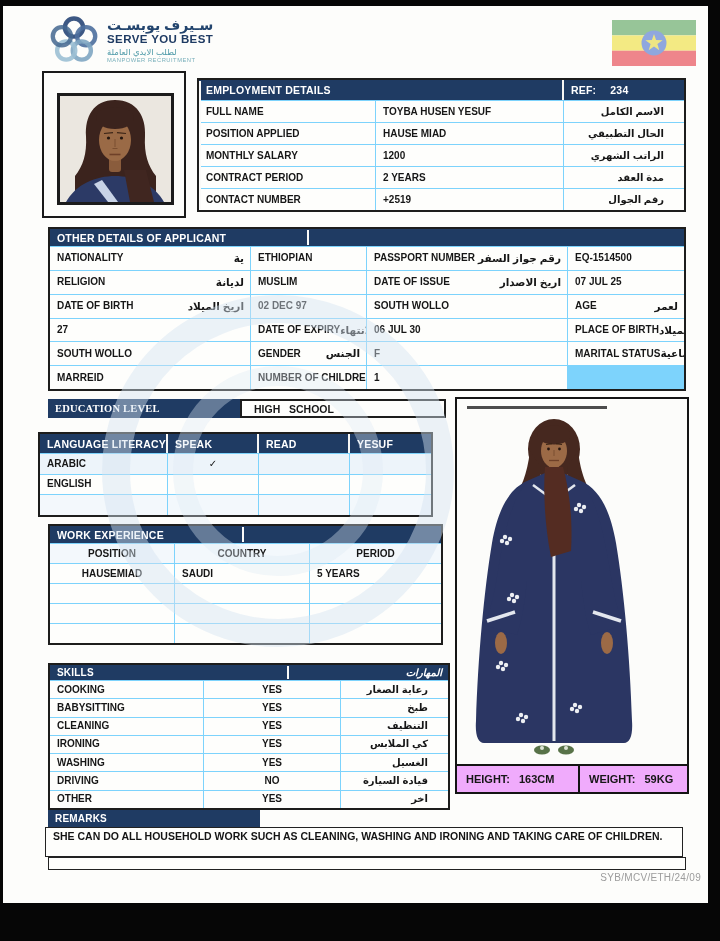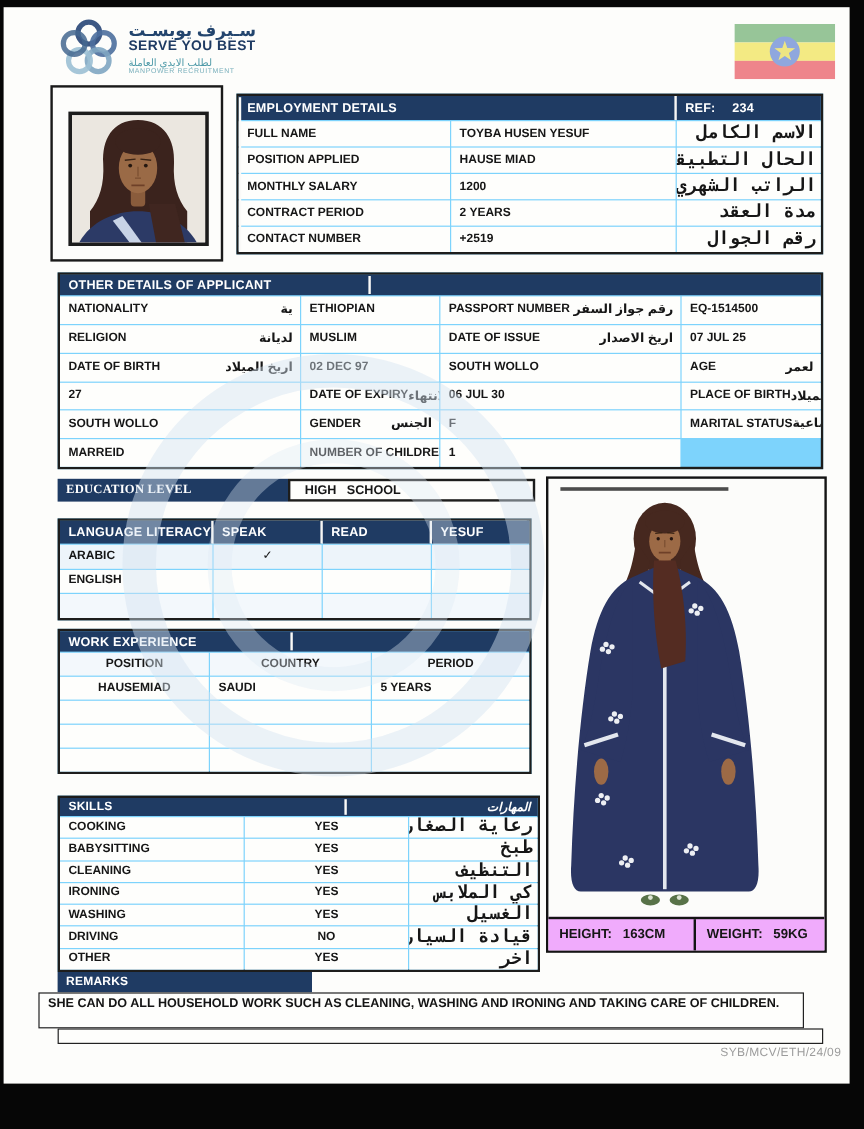--- a/index.html
+++ b/index.html
@@ -5,21 +5,21 @@
   html,body{margin:0;padding:0;}
   body{width:720px;height:941px;background:#060606;position:relative;overflow:hidden;
        font-family:"Liberation Sans","DejaVu Sans",sans-serif;color:#161616;}
   .page{position:absolute;left:3px;top:6px;width:705px;height:897px;background:#fdfdfb;}
   
   .t{position:absolute;display:grid;gap:1px;background:#7dd3fc;border:2px solid #1d1d1c;box-sizing:border-box;}
   .c{background:#fefefc;display:flex;align-items:center;font-size:10px;font-weight:700;
      color:#161616;overflow:hidden;white-space:nowrap;line-height:1;}
   .pl{padding-left:7px;}
   .ctr{justify-content:center;}
-  .ar{direction:rtl;padding-right:4px;font-size:15px;font-family:Liberation Mono, monospace;}
+  .ar{direction:rtl;padding-right:20px;font-size:10px;}
   .nav{background:#1f3b63;color:#fff;font-weight:700;font-size:10.5px;letter-spacing:.2px;
        display:flex;align-items:center;padding-left:7px;position:relative;}
   .sp2{grid-column:span 2;}
   .spAll{grid-column:1/-1;}
   .wl{box-shadow:-2px 0 0 0 #f6f6f4;}
   .bar-div::after{content:"";position:absolute;top:1px;bottom:1px;width:1.5px;background:#fafaf8;left:var(--dv);}
   .tint{background:#edf4fa;}
   .tint2{background:#f3f8fc;}
   .lblrow{justify-content:space-between;padding:0 6px 0 7px;}
   .lblrow .en{font-size:10px;font-weight:700;}
@@ -45,21 +45,21 @@
   .photo-box{position:absolute;left:452px;top:391px;width:234px;height:397px;border:2.5px solid #141414;
              box-sizing:border-box;background:#fcfcfa;}
   .scanline{position:absolute;left:10px;top:7px;width:140px;height:3px;background:#4c4c4c;}
   .pb-photo{position:absolute;left:0;right:0;top:0;bottom:26px;overflow:hidden;}
   .pb-hw{position:absolute;left:0;right:0;bottom:0;height:26px;border-top:2px solid #141414;display:flex;background:#f0abfc;margin-top:28px;}
   .hw-cell{display:flex;align-items:center;gap:9px;padding-left:9px;font-size:11px;font-weight:700;}
   .hw-h{width:112px;}
   .hw-w{flex:1;border-left:2px solid #141414;}
   
   .rem-bar{position:absolute;left:45px;top:804px;width:212px;height:17px;box-sizing:border-box;font-size:10px;}
-  .rem-box{position:absolute;left:29px;top:821px;width:638px;height:30px;border:1.5px solid #222;box-sizing:border-box;
+  .rem-box{position:absolute;left:42px;top:821px;width:638px;height:30px;border:1.5px solid #222;box-sizing:border-box;
            background:#fefefc;font-size:10.5px;font-weight:600;line-height:13px;padding:2px 7px;color:#141414;}
   .rem-strip{position:absolute;left:45px;top:851px;width:638px;height:13px;border:1.5px solid #222;
              box-sizing:border-box;background:#fefefc;}
   .footer-code{position:absolute;left:480px;top:866px;width:218px;text-align:right;font-size:10px;
                color:#9c9c9c;letter-spacing:.3px;z-index:9;}
   .watermark{position:absolute;left:85px;top:250px;z-index:7;pointer-events:none;opacity:.45;}
 </style>
 </head>
 <body>
 
@@ -197,21 +197,21 @@
     <div class="c lblrow">
         <span class="en">NUMBER OF CHILDREN</span>
         <span class="arr">عدد الاطفال</span>
       </div>
     <div class="c pl">1</div>
   </div>
 
   <div class="nav edu-bar">EDUCATION LEVEL</div>
   <div class="edu-val pre">HIGH   SCHOOL</div>
 
-  <div class="t" style="left:45px;top:426px;width:395px;height:85px;grid-template-columns:127px 90px 90px 1fr;grid-template-rows:19px repeat(3,1fr);">
+  <div class="t" style="left:35px;top:426px;width:395px;height:85px;grid-template-columns:127px 90px 90px 1fr;grid-template-rows:19px repeat(3,1fr);">
     <div class="nav">LANGUAGE LITERACY</div>
     <div class="nav wl">SPEAK</div>
     <div class="nav wl">READ</div>
     <div class="nav wl">YESUF</div>
     <div class="c pl tint">ARABIC</div>
     <div class="c ctr tint">✓</div>
     <div class="c ctr tint"></div>
     <div class="c ctr tint"></div>
     <div class="c pl">ENGLISH</div>
     <div class="c ctr"></div>

